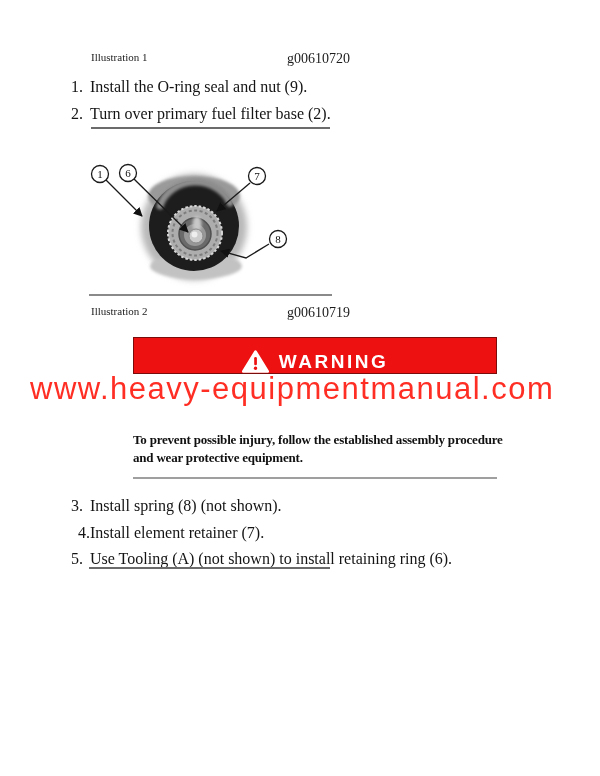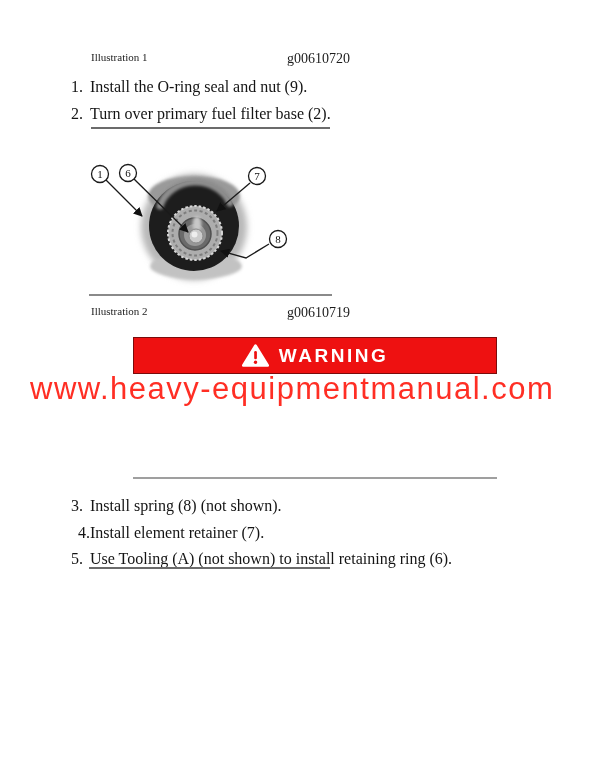--- a/index.html
+++ b/index.html
@@ -14,21 +14,21 @@
 
   .rule{position:absolute;height:2px;background:#6b6b6b;}
   .rule.light{background:#9f9f9f;}
   .rule.mid{background:#8a8a8a;}
 
   .figure{position:absolute;left:70px;top:140px;}
 
   .co-num{font-family:"Liberation Serif",serif;font-size:11px;fill:#111;}
 
   .banner{position:absolute;left:133px;top:337px;width:364px;height:37px;box-sizing:border-box;
-          background:#ee1111;border:1px solid #7a0c0c;display:flex;align-items:center;justify-content:center;
+          background:#ee1111;border:1px solid #7a0c0c;display:flex;align-items:flex-end;justify-content:center;
           z-index:3;}
   .banner .w-title{font-family:"Liberation Sans",sans-serif;font-weight:700;font-size:19px;
           color:#ffffff;letter-spacing:2.5px;margin-left:10px;}
   .warn-tri{display:block;}
 
   .watermark{position:absolute;left:30px;top:371px;font-family:"Liberation Sans",sans-serif;
           font-size:31px;letter-spacing:1.5px;color:#ff1d12;opacity:.92;white-space:nowrap;z-index:4;}
 
   .warn-body{position:absolute;left:133px;z-index:5;font-weight:bold;font-size:13px;line-height:18px;
           letter-spacing:-0.2px;color:#101010;}
@@ -108,20 +108,24 @@
     <svg class="warn-tri" width="27" height="23" viewBox="0 0 27 23">
       <path d="M13.5 1.5 L25.8 21.5 L1.2 21.5 Z" fill="#ffffff" stroke="#ffffff" stroke-width="2.5" stroke-linejoin="round"></path>
       <rect x="12.2" y="7" width="2.7" height="8.2" rx="1.3" fill="currentColor"></rect>
       <circle cx="13.55" cy="18.2" r="1.7" fill="currentColor"></circle>
     </svg>
     <span class="w-title">WARNING</span>
   </div>
 
   <div class="watermark" style="color: rgb(255, 29, 18);">www.heavy-equipmentmanual.com</div>
 
+  <div class="warn-body" style="top:431px;">
+    <div>To prevent possible injury, follow the established assembly procedure</div>
+    <div>and wear protective equipment.</div>
+  </div>
 
   <div class="rule light" style="left:133px;top:477px;width:364px;"></div>
 
   <div class="step" style="top:497px;">
     <span class="num">3.</span><span class="txt">Install spring (8) (not shown).</span>
   </div>
   <div class="step" style="top:524px;text-align:right;">
     <span class="num">4.</span><span class="txt">Install element retainer (7).</span>
   </div>
   <div class="step" style="top:550px;">

